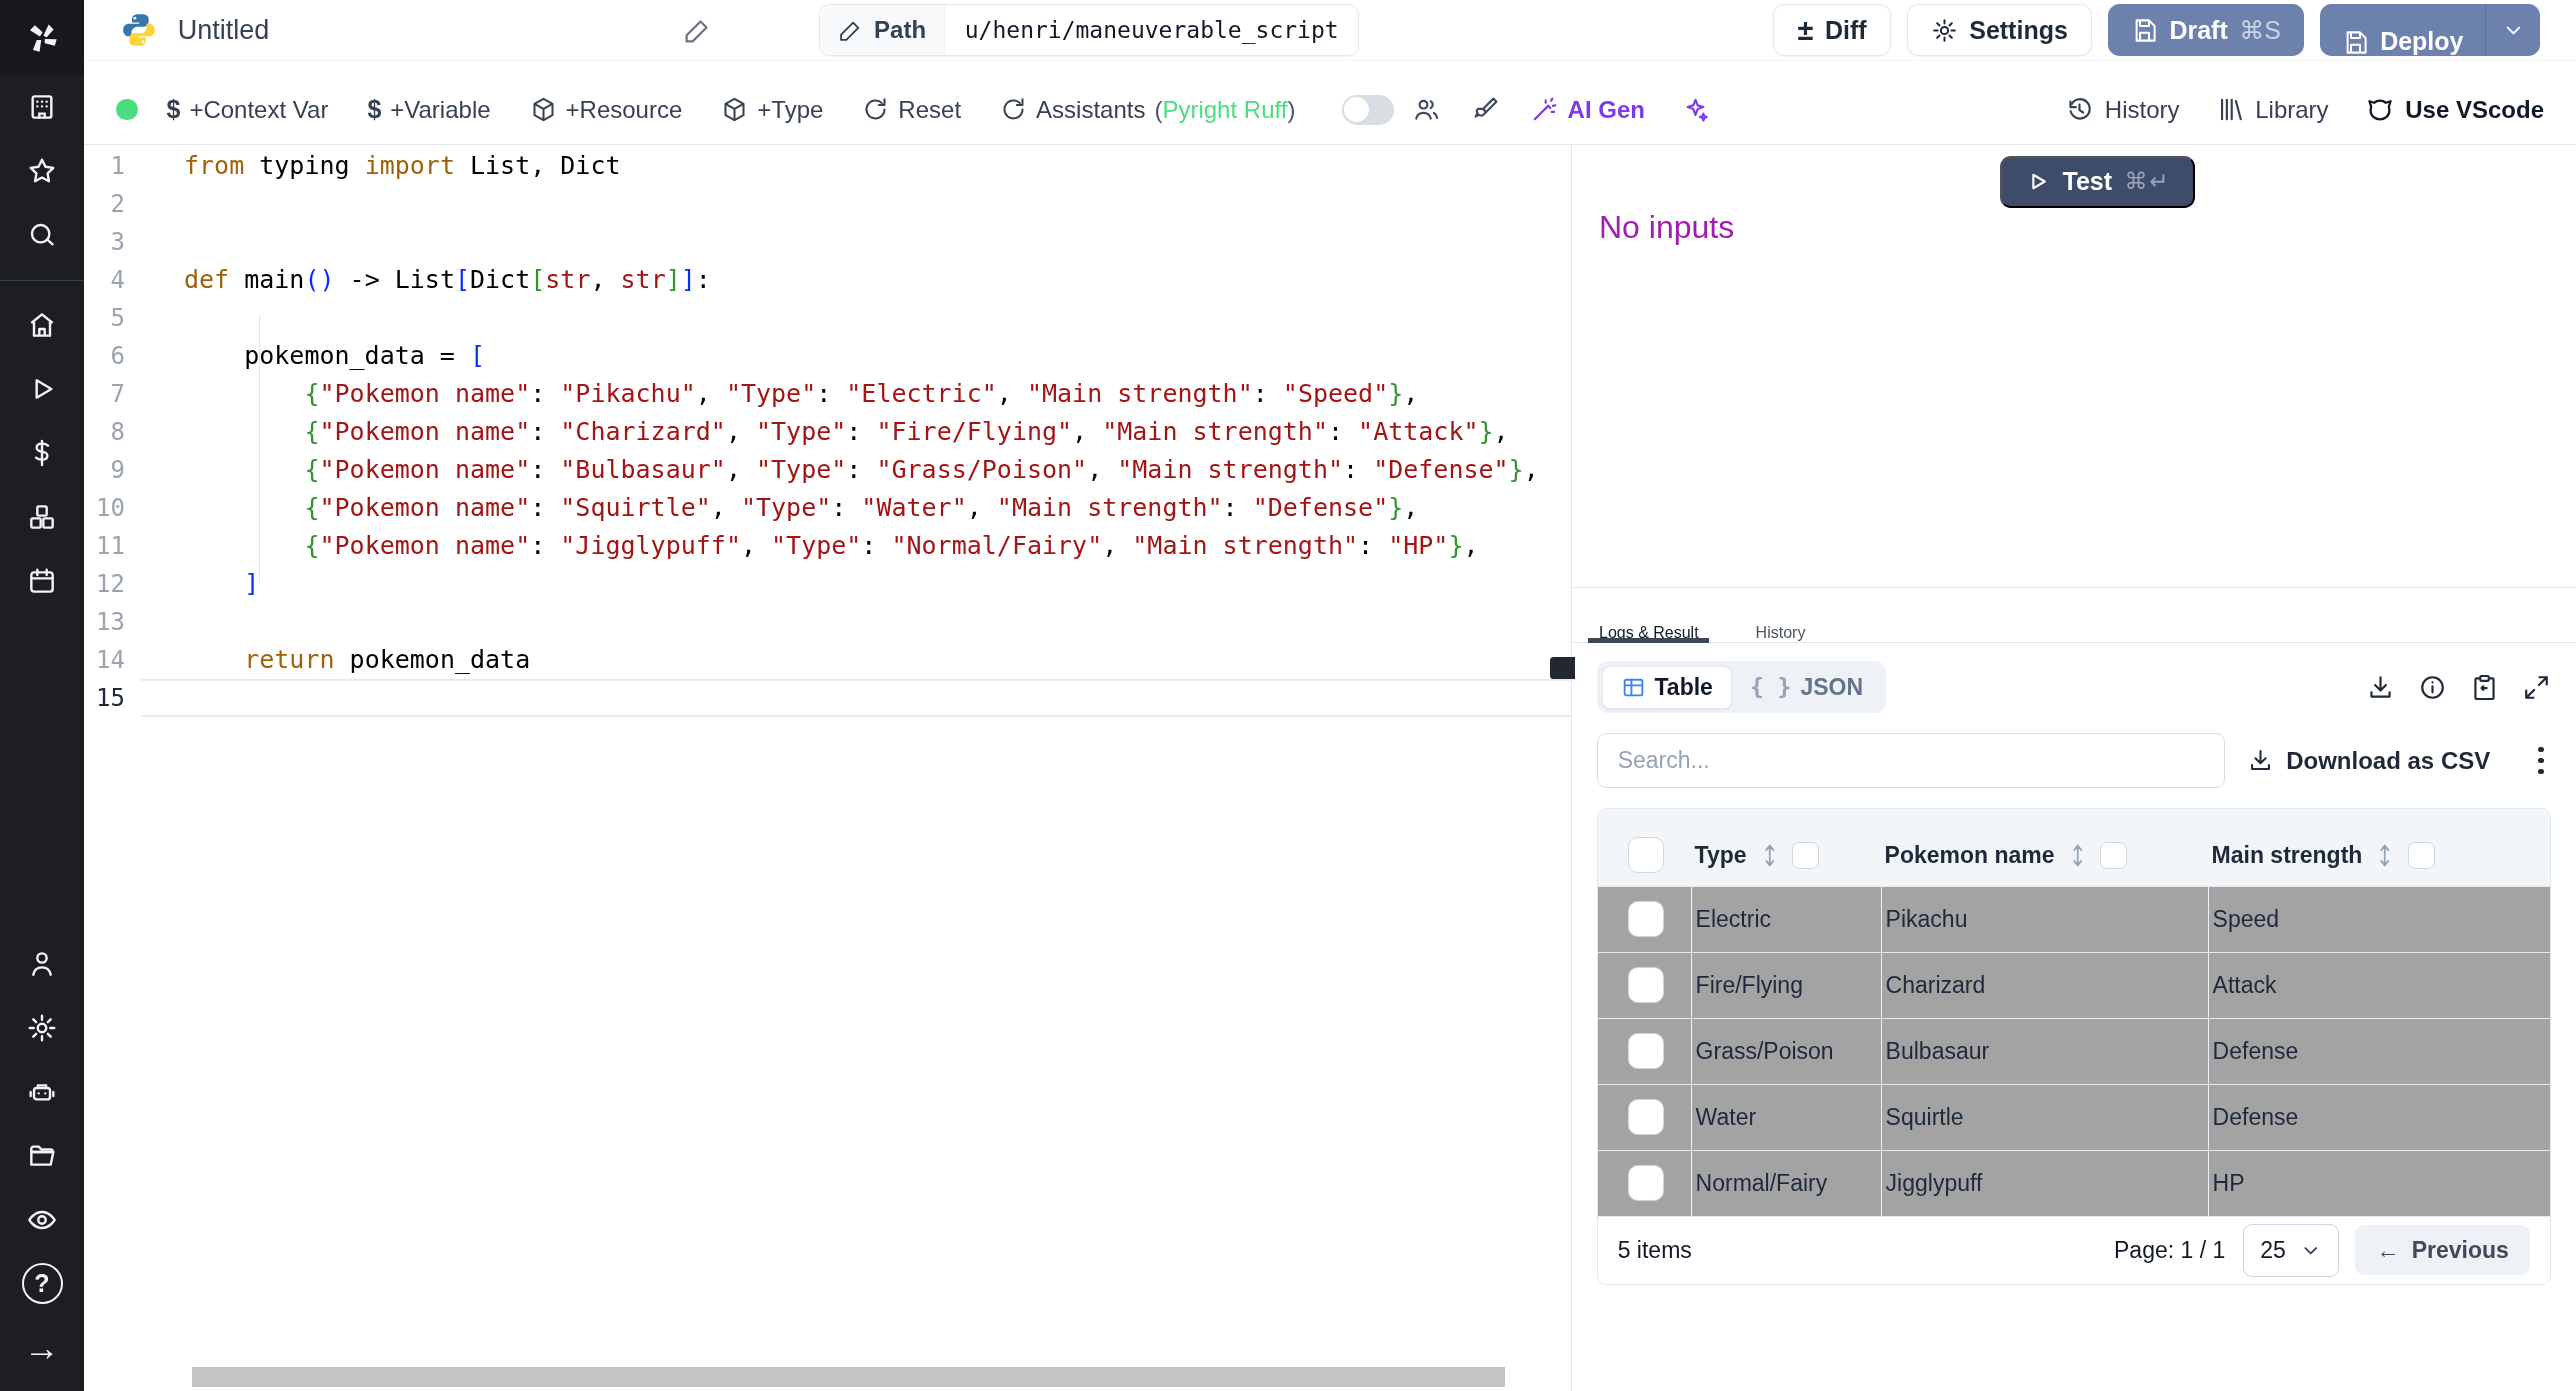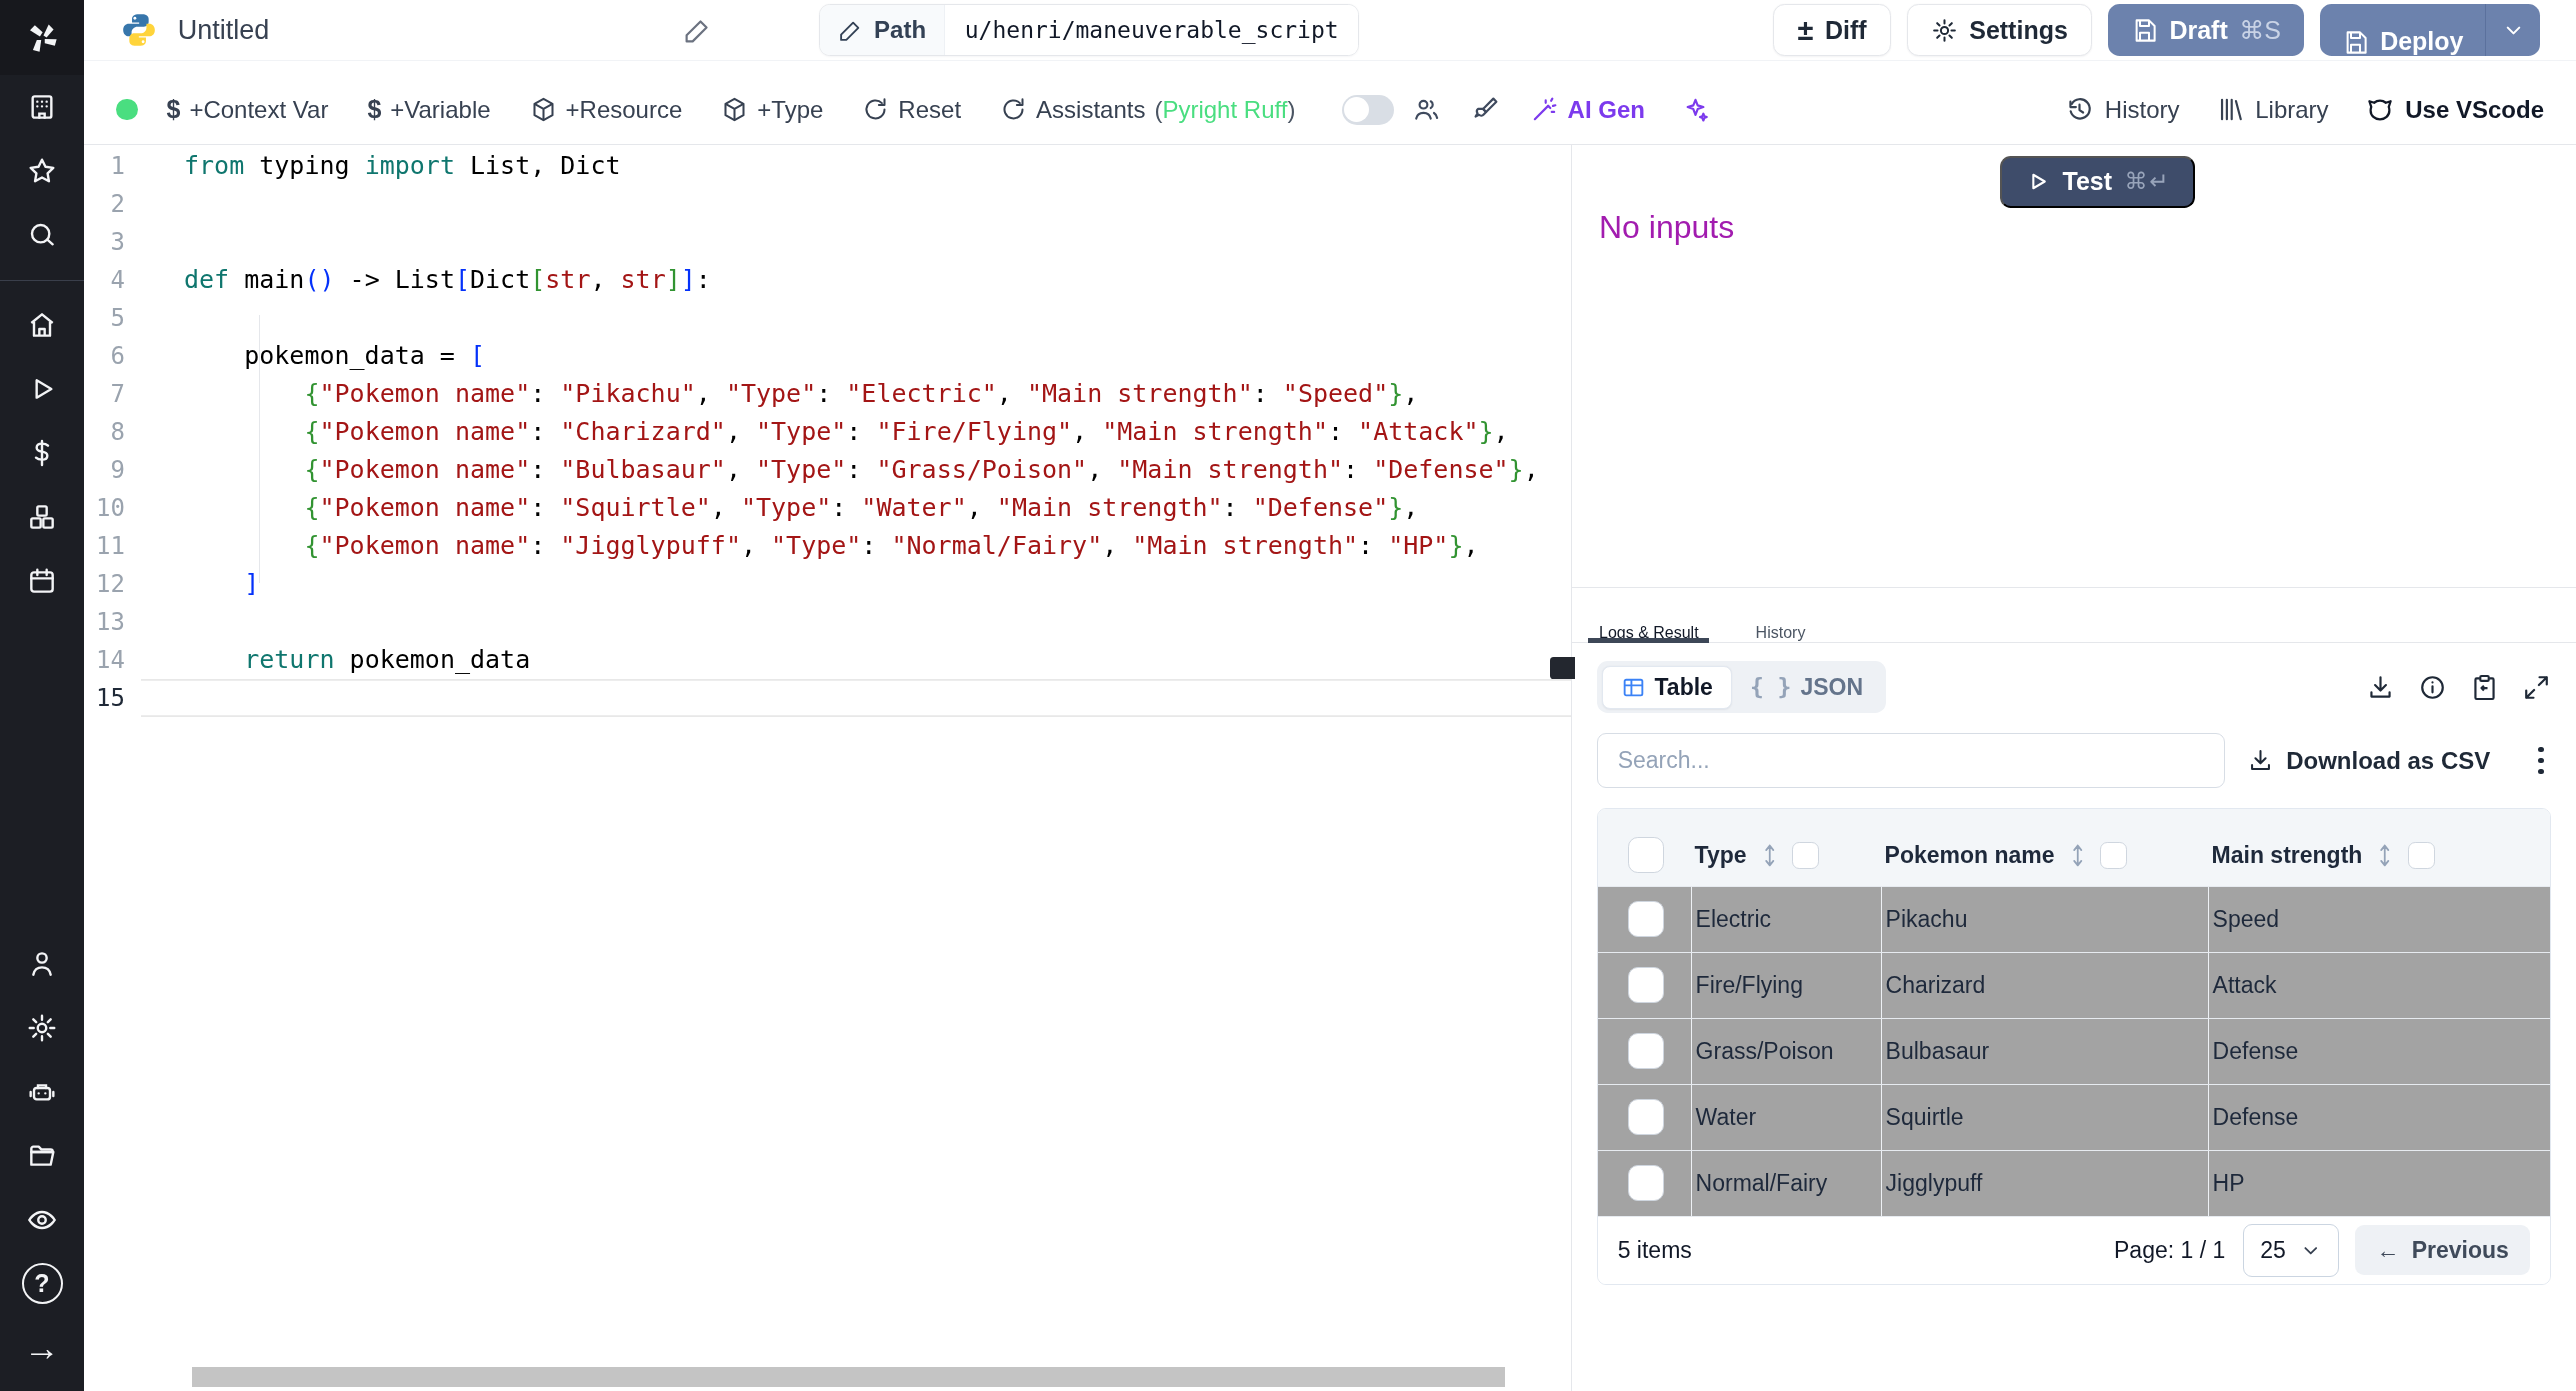--- a/index.html
+++ b/index.html
@@ -51,21 +51,21 @@
   .tright.strong { font-weight:700; color:#111827; }
 
   
   .editor { position:absolute; left:84px; top:145px; width:1487px; height:1247px; background:#fff; overflow:hidden; }
   .code-lines { padding-top:1.8px; }
   .cl { display:flex; height:38px; align-items:center; font-family:"DejaVu Sans Mono", monospace; font-size:25px; }
   .ln { width:57px; text-align:right; padding-right:16px; color:#9aa3ae; font-size:24px; flex:none; }
   .lc { flex:1; white-space:pre; padding-left:43px; height:100%; display:flex; align-items:center; }
   .cl.active .ln { color:#1f2937; }
   .cl.active .lc { box-shadow: inset 0 1.8px 0 #e8e8e8, inset 0 -1.8px 0 #e8e8e8; }
-  .tok-k { color:#0f766e; } .tok-s { color:#a31515; } .tok-t { color:#a31515; }
+  .tok-k { color:#a16207; } .tok-s { color:#a31515; } .tok-t { color:#a31515; }
   .tok-b1 { color:#0431fa; } .tok-b2 { color:#319331; } .tok-p { color:#000; }
   .indent-guide { position:absolute; left:175px; top:170px; width:0.9px; height:268px; background:#e5e7eb; }
   .hscroll { position:absolute; left:108px; bottom:5.4px; width:1313px; height:19.7px; background:#c4c4c4; }
 
   .splitter-handle { position:absolute; left:1550px; top:657px; width:25px; height:21.5px; background:#23272f; border-radius:3.6px 0 0 3.6px; cursor:row-resize; z-index:5; }
 
   
   .rightpanel { position:absolute; left:1571px; top:145px; width:1005px; height:1247px; background:#fff; border-left:0.9px solid #e5e7eb; }
   .run-area { position:relative; height:442px; }
   .test-btn { position:absolute; left:428px; top:10.7px; height:52px; background:#3e4c6a; border-radius:10.7px; color:#fff; display:flex; align-items:center; gap:12.5px; padding:0 23px; font-size:25px; font-weight:700; cursor:pointer; }

